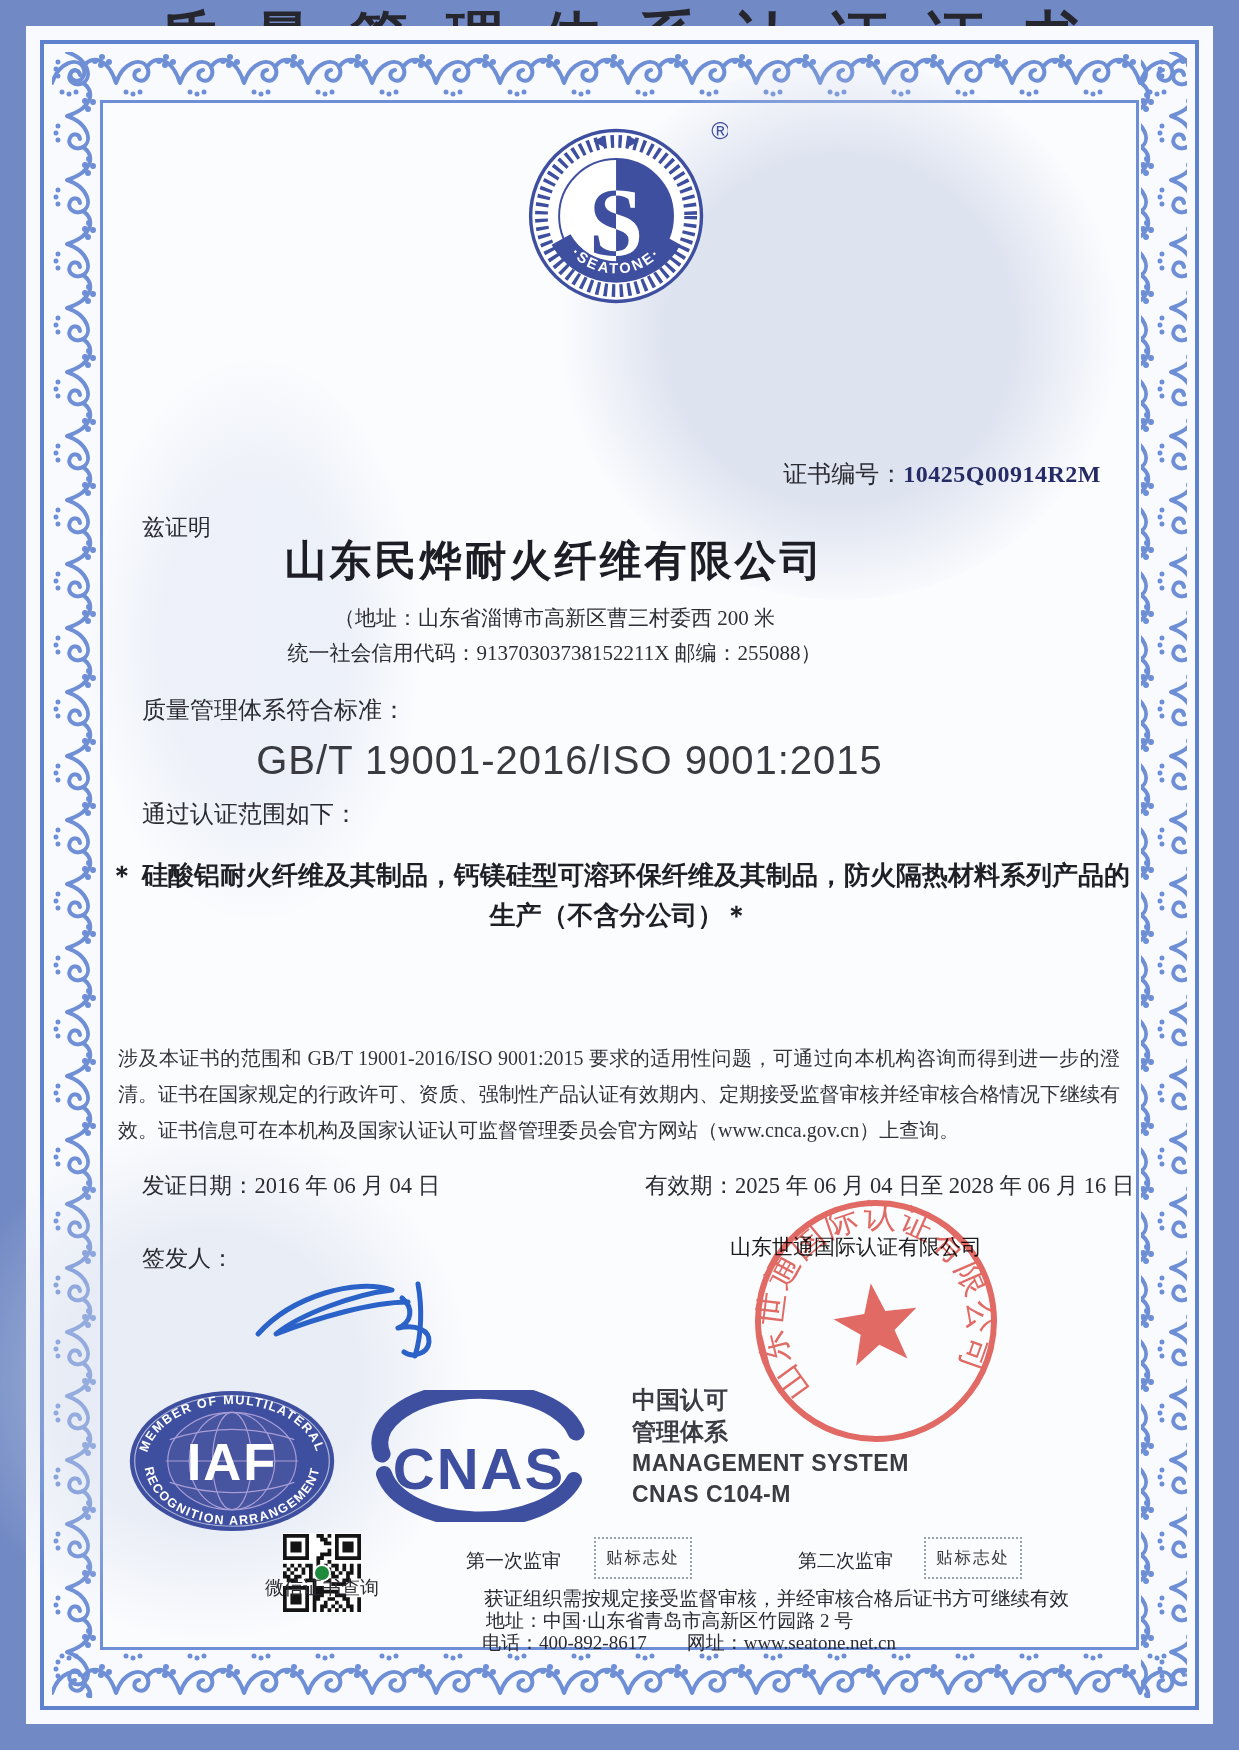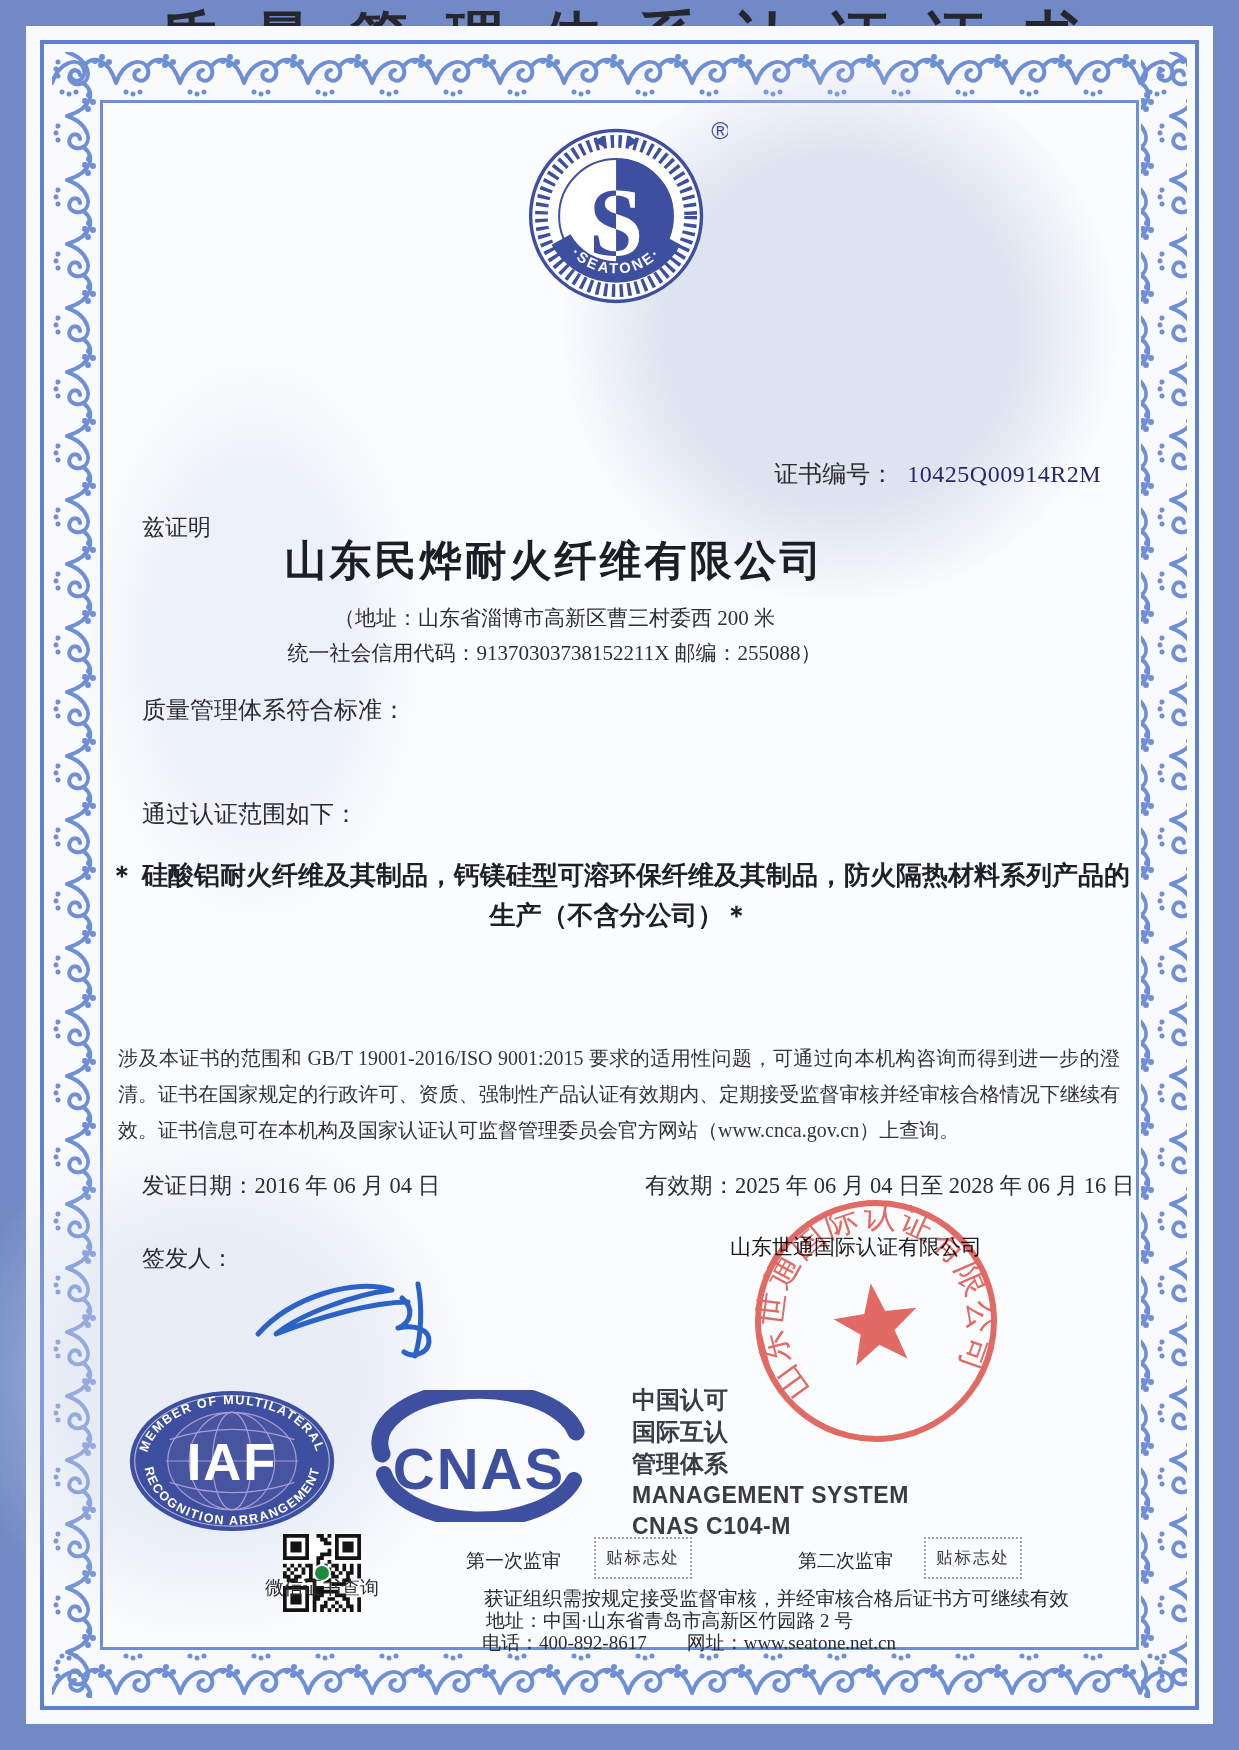--- a/index.html
+++ b/index.html
@@ -14,21 +14,21 @@
   .content-bg{position:absolute;inset:103px;background:#fbfcfe;}
   .wm{position:absolute;border-radius:50%;pointer-events:none;}
   .wm1{left:560px;top:60px;width:560px;height:540px;background:radial-gradient(circle,rgba(198,207,228,.55) 0 45%,rgba(198,207,228,0) 72%);}
   .wm2{left:-60px;top:1120px;width:540px;height:520px;background:radial-gradient(circle,rgba(205,214,233,.40) 0 40%,rgba(205,214,233,0) 70%);}
   .wm3{left:90px;top:360px;width:330px;height:560px;background:radial-gradient(ellipse,rgba(210,219,238,.35) 0 40%,rgba(210,219,238,0) 72%);}
   
   .t{position:absolute;color:#2b2b33;white-space:nowrap;}
   .title{left:0;right:0;top:350px;text-align:center;font-size:58px;font-weight:600;
          letter-spacing:38px;padding-left:38px;color:#26262e;white-space:nowrap;}
   .certno{top:458px;right:138px;font-size:24px;}
-  .certno b{color:#262b66;font-weight:400;letter-spacing:.5px;margin-left:13px;}
+  .certno b{color:#262b66;font-weight:700;letter-spacing:.5px;}
   .certify{left:142px;top:512px;font-size:23px;}
   .company{left:0;right:130px;top:533px;text-align:center;font-size:42px;font-weight:600;color:#1d1d26;letter-spacing:3px;}
   .addr{left:0;right:130px;text-align:center;font-size:21px;color:#2e2e35;}
   .addr1{top:604px;} .addr2{top:639px;}
   .lbl{left:142px;font-size:24px;}
   .std-val{left:0;right:100px;top:738px;text-align:center;font-size:40px;color:#3a3a41;
            font-family:"Liberation Sans","DejaVu Sans",sans-serif;letter-spacing:1px;}
   .scope{left:105px;right:105px;top:855px;text-align:center;font-size:26px;font-weight:700;
          line-height:40px;color:#1f1f26;font-family:"Liberation Sans","DejaVu Sans",sans-serif;white-space:normal;}
   .terms{left:118px;width:1002px;top:1040px;font-size:20px;line-height:36px;text-align:justify;
@@ -126,20 +126,21 @@
 
   <div class="title">质量管理体系认证证书</div>
   <div class="t certno"><span>证书编号：</span><b>10425Q00914R2M</b></div>
 
   <div class="t certify">兹证明</div>
   <div class="t company">山东民烨耐火纤维有限公司</div>
   <div class="t addr addr1">（地址：山东省淄博市高新区曹三村委西 200 米</div>
   <div class="t addr addr2">统一社会信用代码：91370303738152211X 邮编：255088）</div>
 
   <div class="t lbl" style="top:694px">质量管理体系符合标准：</div>
+  <div class="t std-val">GB/T 19001-2016/ISO 9001:2015</div>
 
   <div class="t lbl" style="top:798px">通过认证范围如下：</div>
   <div class="t scope">＊ 硅酸铝耐火纤维及其制品，钙镁硅型可溶环保纤维及其制品，防火隔热材料系列产品的生产（不含分公司）＊</div>
 
   <div class="t terms">涉及本证书的范围和 GB/T 19001-2016/ISO 9001:2015 要求的适用性问题，可通过向本机构咨询而得到进一步的澄清。证书在国家规定的行政许可、资质、强制性产品认证有效期内、定期接受监督审核并经审核合格情况下继续有效。证书信息可在本机构及国家认证认可监督管理委员会官方网站（www.cnca.gov.cn）上查询。</div>
 
   <div class="t dateline issue"><span>发证日期：</span><span>2016 年 06 月 04 日</span></div>
   <div class="t dateline valid"><span>有效期：</span><span>2025 年 06 月 04 日至 2028 年 06 月 16 日</span></div>
 
   <div class="t signer">签发人：</div>
@@ -193,21 +194,20 @@
   <svg class="abs cnas" viewBox="0 0 222 132">
     <g fill="none" stroke="#3f4fa0" stroke-linecap="round">
       <path d="M14 64 A98 52 0 0 1 208 42" stroke-width="17"></path>
       <path d="M16 84 A98 56 0 0 0 206 90" stroke-width="16"></path>
     </g>
     <text x="111" y="99" text-anchor="middle" font-size="58" font-weight="bold" fill="#3f4fa0" letter-spacing="2" font-family="Liberation Sans, sans-serif">CNAS</text>
   </svg>
 
   <div class="abs accr">
     <div class="cnl">中国认可</div>
-    <div class="cnl">国际互认</div>
     <div class="cnl">管理体系</div>
     <div class="enl">MANAGEMENT SYSTEM</div>
     <div class="enl">CNAS C104-M</div>
   </div>
 
   <svg class="abs qr" id="qr-svg" viewBox="0 0 78 78">
     <rect x="0" y="0" width="78" height="78" fill="#ffffff"></rect>
     <path id="qr-modules" fill="#141414" fill-rule="evenodd" d="M0 0h26v26h-26zM3.7142857142857144 3.7142857142857144v18.571428571428573h18.571428571428573v-18.571428571428573zM7.428571428571429 7.428571428571429h11.142857142857142v11.142857142857142h-11.142857142857142zM52 0h26v26h-26zM55.714285714285715 3.7142857142857144v18.571428571428573h18.571428571428573v-18.571428571428573zM59.42857142857143 7.428571428571429h11.142857142857142v11.142857142857142h-11.142857142857142zM0 52h26v26h-26zM3.7142857142857144 55.714285714285715v18.571428571428573h18.571428571428573v-18.571428571428573zM7.428571428571429 59.42857142857143h11.142857142857142v11.142857142857142h-11.142857142857142zM33.42857142857143 0h3.7142857142857144v3.7142857142857144h-3.7142857142857144zM37.142857142857146 0h3.7142857142857144v3.7142857142857144h-3.7142857142857144zM44.57142857142857 0h3.7142857142857144v3.7142857142857144h-3.7142857142857144zM37.142857142857146 3.7142857142857144h3.7142857142857144v3.7142857142857144h-3.7142857142857144zM40.85714285714286 3.7142857142857144h3.7142857142857144v3.7142857142857144h-3.7142857142857144zM40.85714285714286 7.428571428571429h3.7142857142857144v3.7142857142857144h-3.7142857142857144zM44.57142857142857 7.428571428571429h3.7142857142857144v3.7142857142857144h-3.7142857142857144zM44.57142857142857 14.857142857142858h3.7142857142857144v3.7142857142857144h-3.7142857142857144zM37.142857142857146 18.571428571428573h3.7142857142857144v3.7142857142857144h-3.7142857142857144zM40.85714285714286 18.571428571428573h3.7142857142857144v3.7142857142857144h-3.7142857142857144zM44.57142857142857 18.571428571428573h3.7142857142857144v3.7142857142857144h-3.7142857142857144zM33.42857142857143 22.285714285714285h3.7142857142857144v3.7142857142857144h-3.7142857142857144zM37.142857142857146 22.285714285714285h3.7142857142857144v3.7142857142857144h-3.7142857142857144zM33.42857142857143 26h3.7142857142857144v3.7142857142857144h-3.7142857142857144zM44.57142857142857 26h3.7142857142857144v3.7142857142857144h-3.7142857142857144zM0 29.714285714285715h3.7142857142857144v3.7142857142857144h-3.7142857142857144zM7.428571428571429 29.714285714285715h3.7142857142857144v3.7142857142857144h-3.7142857142857144zM14.857142857142858 29.714285714285715h3.7142857142857144v3.7142857142857144h-3.7142857142857144zM22.285714285714285 29.714285714285715h3.7142857142857144v3.7142857142857144h-3.7142857142857144zM26 29.714285714285715h3.7142857142857144v3.7142857142857144h-3.7142857142857144zM33.42857142857143 29.714285714285715h3.7142857142857144v3.7142857142857144h-3.7142857142857144zM40.85714285714286 29.714285714285715h3.7142857142857144v3.7142857142857144h-3.7142857142857144zM48.285714285714285 29.714285714285715h3.7142857142857144v3.7142857142857144h-3.7142857142857144zM52 29.714285714285715h3.7142857142857144v3.7142857142857144h-3.7142857142857144zM59.42857142857143 29.714285714285715h3.7142857142857144v3.7142857142857144h-3.7142857142857144zM66.85714285714286 29.714285714285715h3.7142857142857144v3.7142857142857144h-3.7142857142857144zM74.28571428571429 29.714285714285715h3.7142857142857144v3.7142857142857144h-3.7142857142857144zM3.7142857142857144 33.42857142857143h3.7142857142857144v3.7142857142857144h-3.7142857142857144zM11.142857142857142 33.42857142857143h3.7142857142857144v3.7142857142857144h-3.7142857142857144zM18.571428571428573 33.42857142857143h3.7142857142857144v3.7142857142857144h-3.7142857142857144zM26 33.42857142857143h3.7142857142857144v3.7142857142857144h-3.7142857142857144zM33.42857142857143 33.42857142857143h3.7142857142857144v3.7142857142857144h-3.7142857142857144zM40.85714285714286 33.42857142857143h3.7142857142857144v3.7142857142857144h-3.7142857142857144zM44.57142857142857 33.42857142857143h3.7142857142857144v3.7142857142857144h-3.7142857142857144zM52 33.42857142857143h3.7142857142857144v3.7142857142857144h-3.7142857142857144zM59.42857142857143 33.42857142857143h3.7142857142857144v3.7142857142857144h-3.7142857142857144zM66.85714285714286 33.42857142857143h3.7142857142857144v3.7142857142857144h-3.7142857142857144zM74.28571428571429 33.42857142857143h3.7142857142857144v3.7142857142857144h-3.7142857142857144zM0 37.142857142857146h3.7142857142857144v3.7142857142857144h-3.7142857142857144zM7.428571428571429 37.142857142857146h3.7142857142857144v3.7142857142857144h-3.7142857142857144zM18.571428571428573 37.142857142857146h3.7142857142857144v3.7142857142857144h-3.7142857142857144zM26 37.142857142857146h3.7142857142857144v3.7142857142857144h-3.7142857142857144zM37.142857142857146 37.142857142857146h3.7142857142857144v3.7142857142857144h-3.7142857142857144zM44.57142857142857 37.142857142857146h3.7142857142857144v3.7142857142857144h-3.7142857142857144zM48.285714285714285 37.142857142857146h3.7142857142857144v3.7142857142857144h-3.7142857142857144zM55.714285714285715 37.142857142857146h3.7142857142857144v3.7142857142857144h-3.7142857142857144zM63.142857142857146 37.142857142857146h3.7142857142857144v3.7142857142857144h-3.7142857142857144zM66.85714285714286 37.142857142857146h3.7142857142857144v3.7142857142857144h-3.7142857142857144zM74.28571428571429 37.142857142857146h3.7142857142857144v3.7142857142857144h-3.7142857142857144zM0 40.85714285714286h3.7142857142857144v3.7142857142857144h-3.7142857142857144zM3.7142857142857144 40.85714285714286h3.7142857142857144v3.7142857142857144h-3.7142857142857144zM11.142857142857142 40.85714285714286h3.7142857142857144v3.7142857142857144h-3.7142857142857144zM14.857142857142858 40.85714285714286h3.7142857142857144v3.7142857142857144h-3.7142857142857144zM26 40.85714285714286h3.7142857142857144v3.7142857142857144h-3.7142857142857144zM37.142857142857146 40.85714285714286h3.7142857142857144v3.7142857142857144h-3.7142857142857144zM40.85714285714286 40.85714285714286h3.7142857142857144v3.7142857142857144h-3.7142857142857144zM48.285714285714285 40.85714285714286h3.7142857142857144v3.7142857142857144h-3.7142857142857144zM52 40.85714285714286h3.7142857142857144v3.7142857142857144h-3.7142857142857144zM63.142857142857146 40.85714285714286h3.7142857142857144v3.7142857142857144h-3.7142857142857144zM74.28571428571429 40.85714285714286h3.7142857142857144v3.7142857142857144h-3.7142857142857144zM3.7142857142857144 44.57142857142857h3.7142857142857144v3.7142857142857144h-3.7142857142857144zM7.428571428571429 44.57142857142857h3.7142857142857144v3.7142857142857144h-3.7142857142857144zM11.142857142857142 44.57142857142857h3.7142857142857144v3.7142857142857144h-3.7142857142857144zM22.285714285714285 44.57142857142857h3.7142857142857144v3.7142857142857144h-3.7142857142857144zM26 44.57142857142857h3.7142857142857144v3.7142857142857144h-3.7142857142857144zM29.714285714285715 44.57142857142857h3.7142857142857144v3.7142857142857144h-3.7142857142857144zM40.85714285714286 44.57142857142857h3.7142857142857144v3.7142857142857144h-3.7142857142857144zM44.57142857142857 44.57142857142857h3.7142857142857144v3.7142857142857144h-3.7142857142857144zM59.42857142857143 44.57142857142857h3.7142857142857144v3.7142857142857144h-3.7142857142857144zM63.142857142857146 44.57142857142857h3.7142857142857144v3.7142857142857144h-3.7142857142857144zM29.714285714285715 48.285714285714285h3.7142857142857144v3.7142857142857144h-3.7142857142857144zM48.285714285714285 48.285714285714285h3.7142857142857144v3.7142857142857144h-3.7142857142857144zM52 48.285714285714285h3.7142857142857144v3.7142857142857144h-3.7142857142857144zM55.714285714285715 48.285714285714285h3.7142857142857144v3.7142857142857144h-3.7142857142857144zM59.42857142857143 48.285714285714285h3.7142857142857144v3.7142857142857144h-3.7142857142857144zM29.714285714285715 52h3.7142857142857144v3.7142857142857144h-3.7142857142857144zM33.42857142857143 52h3.7142857142857144v3.7142857142857144h-3.7142857142857144zM37.142857142857146 52h3.7142857142857144v3.7142857142857144h-3.7142857142857144zM29.714285714285715 55.714285714285715h3.7142857142857144v3.7142857142857144h-3.7142857142857144zM33.42857142857143 55.714285714285715h3.7142857142857144v3.7142857142857144h-3.7142857142857144zM37.142857142857146 55.714285714285715h3.7142857142857144v3.7142857142857144h-3.7142857142857144zM40.85714285714286 55.714285714285715h3.7142857142857144v3.7142857142857144h-3.7142857142857144zM44.57142857142857 55.714285714285715h3.7142857142857144v3.7142857142857144h-3.7142857142857144zM48.285714285714285 55.714285714285715h3.7142857142857144v3.7142857142857144h-3.7142857142857144zM52 55.714285714285715h3.7142857142857144v3.7142857142857144h-3.7142857142857144zM29.714285714285715 59.42857142857143h3.7142857142857144v3.7142857142857144h-3.7142857142857144zM33.42857142857143 59.42857142857143h3.7142857142857144v3.7142857142857144h-3.7142857142857144zM37.142857142857146 59.42857142857143h3.7142857142857144v3.7142857142857144h-3.7142857142857144zM52 59.42857142857143h3.7142857142857144v3.7142857142857144h-3.7142857142857144zM55.714285714285715 59.42857142857143h3.7142857142857144v3.7142857142857144h-3.7142857142857144zM59.42857142857143 59.42857142857143h3.7142857142857144v3.7142857142857144h-3.7142857142857144zM29.714285714285715 63.142857142857146h3.7142857142857144v3.7142857142857144h-3.7142857142857144zM33.42857142857143 63.142857142857146h3.7142857142857144v3.7142857142857144h-3.7142857142857144zM44.57142857142857 63.142857142857146h3.7142857142857144v3.7142857142857144h-3.7142857142857144zM48.285714285714285 63.142857142857146h3.7142857142857144v3.7142857142857144h-3.7142857142857144zM59.42857142857143 63.142857142857146h3.7142857142857144v3.7142857142857144h-3.7142857142857144zM63.142857142857146 63.142857142857146h3.7142857142857144v3.7142857142857144h-3.7142857142857144zM74.28571428571429 63.142857142857146h3.7142857142857144v3.7142857142857144h-3.7142857142857144zM29.714285714285715 66.85714285714286h3.7142857142857144v3.7142857142857144h-3.7142857142857144zM40.85714285714286 66.85714285714286h3.7142857142857144v3.7142857142857144h-3.7142857142857144zM52 66.85714285714286h3.7142857142857144v3.7142857142857144h-3.7142857142857144zM63.142857142857146 66.85714285714286h3.7142857142857144v3.7142857142857144h-3.7142857142857144zM74.28571428571429 66.85714285714286h3.7142857142857144v3.7142857142857144h-3.7142857142857144zM29.714285714285715 70.57142857142857h3.7142857142857144v3.7142857142857144h-3.7142857142857144zM37.142857142857146 70.57142857142857h3.7142857142857144v3.7142857142857144h-3.7142857142857144zM40.85714285714286 70.57142857142857h3.7142857142857144v3.7142857142857144h-3.7142857142857144zM48.285714285714285 70.57142857142857h3.7142857142857144v3.7142857142857144h-3.7142857142857144zM55.714285714285715 70.57142857142857h3.7142857142857144v3.7142857142857144h-3.7142857142857144zM63.142857142857146 70.57142857142857h3.7142857142857144v3.7142857142857144h-3.7142857142857144zM66.85714285714286 70.57142857142857h3.7142857142857144v3.7142857142857144h-3.7142857142857144zM74.28571428571429 70.57142857142857h3.7142857142857144v3.7142857142857144h-3.7142857142857144zM29.714285714285715 74.28571428571429h3.7142857142857144v3.7142857142857144h-3.7142857142857144zM37.142857142857146 74.28571428571429h3.7142857142857144v3.7142857142857144h-3.7142857142857144zM44.57142857142857 74.28571428571429h3.7142857142857144v3.7142857142857144h-3.7142857142857144zM52 74.28571428571429h3.7142857142857144v3.7142857142857144h-3.7142857142857144zM59.42857142857143 74.28571428571429h3.7142857142857144v3.7142857142857144h-3.7142857142857144zM66.85714285714286 74.28571428571429h3.7142857142857144v3.7142857142857144h-3.7142857142857144zM74.28571428571429 74.28571428571429h3.7142857142857144v3.7142857142857144h-3.7142857142857144z"></path>
     <circle cx="39" cy="39" r="9" fill="#ffffff"></circle>
     <circle cx="39" cy="39" r="7" fill="#1d8a3c"></circle>

